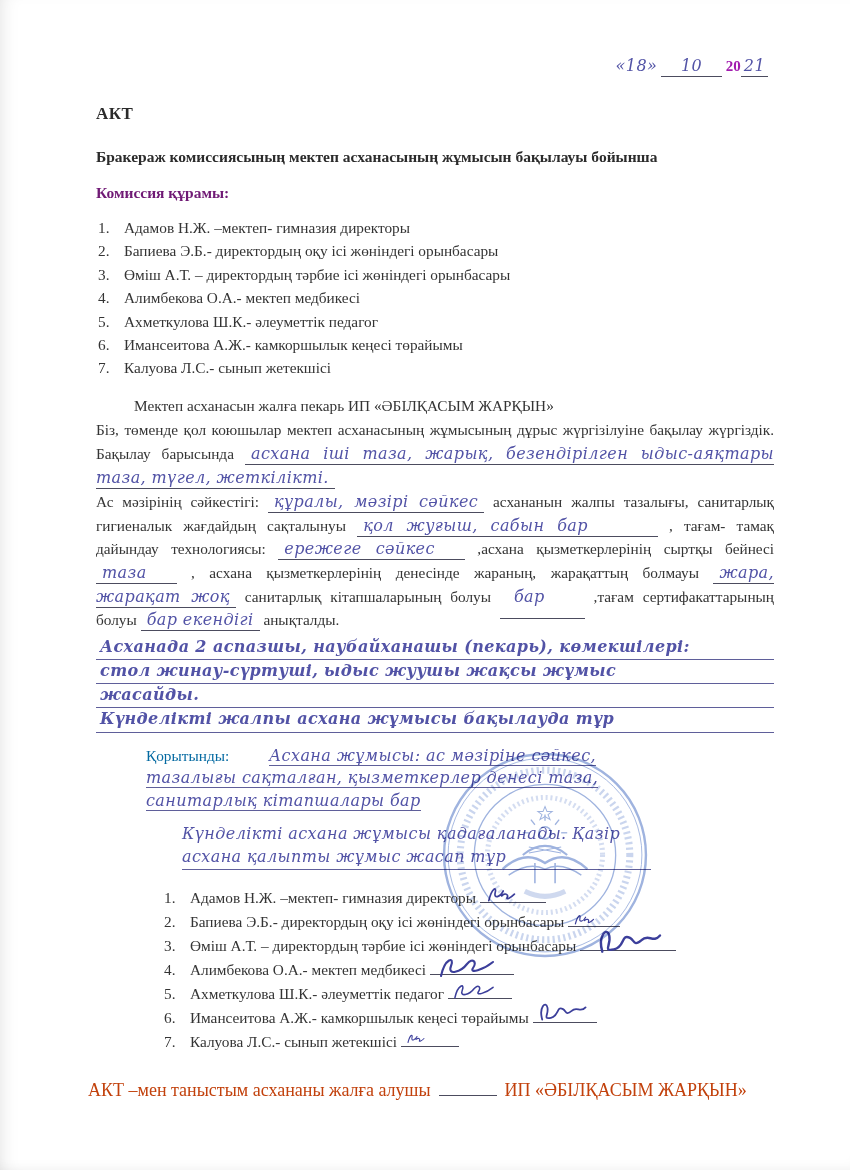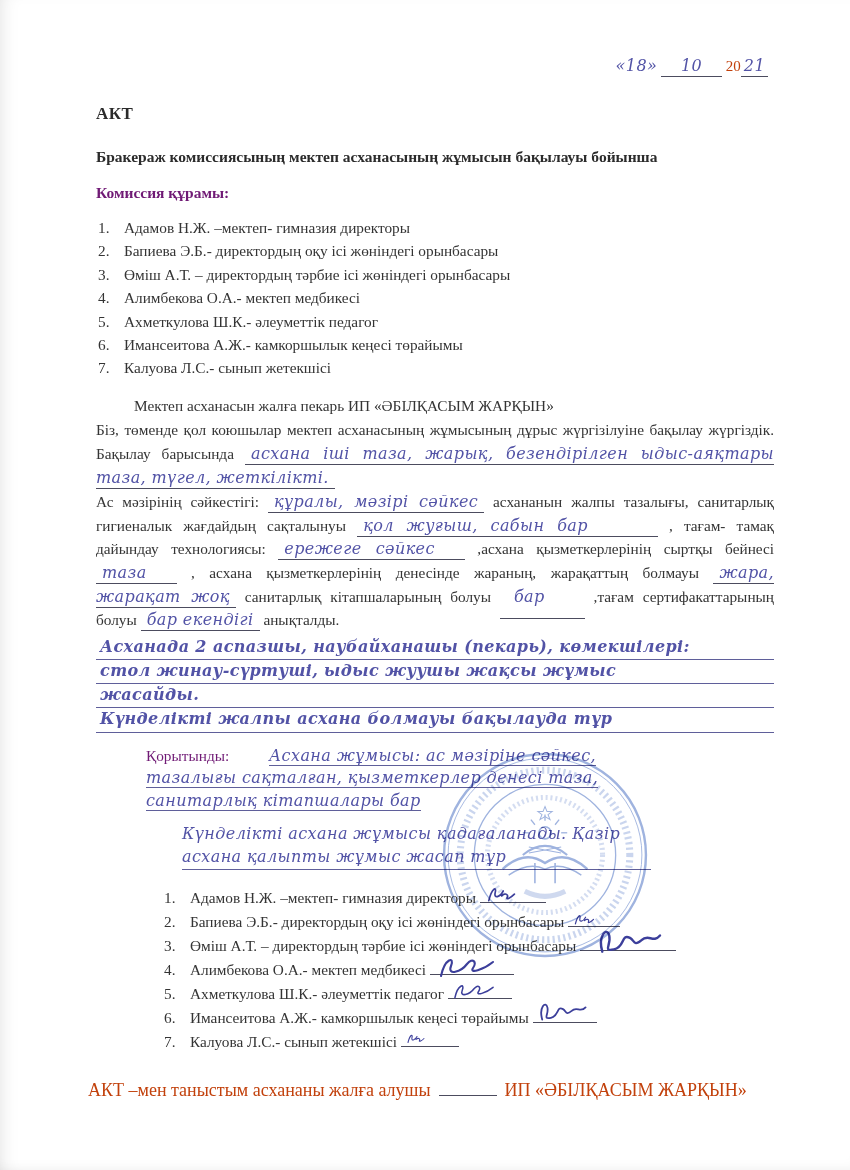--- a/index.html
+++ b/index.html
@@ -15,21 +15,21 @@
     padding:56px 76px 0 96px;
   }
   
   .center{text-align:left;}
   h1.doc-title{font-size:17px;margin:26px 0 0 0;letter-spacing:.5px;color:#2b2b2b;}
   h2.doc-subtitle{font-size:15.5px;margin:24px 0 0 0;color:#2b2b2b;}
   h3.section-heading{font-size:15.5px;margin:18px 0 0 0;color:#701a75;}
   .date-line{
     text-align:right;font-size:15px;color:#2b2b2b;margin-right:6px;height:22px;
   }
-  .date-line .typed{font-weight:normal;color:#c2410c;}
+  .date-line .typed{font-weight:bold;color:#a21caf;}
   ol.members{
     list-style:none;margin:14px 0 0 0;padding:0 0 0 2px;
     font-size:15.3px;line-height:23.4px;color:#343434;
   }
   ol.members li{white-space:nowrap;}
   ol.members .num{display:inline-block;width:26px;}
   .para{font-size:15.3px;line-height:23.6px;margin:0;color:#343434;}
   .lease{margin-top:14px;text-indent:38px;}
   .intro{margin-top:1px;text-align:justify;}
   .form-para{margin-top:1px;text-align:justify;}
@@ -47,21 +47,21 @@
     border-bottom:1.3px solid #5f5f9a;
     height:23.2px;line-height:22px;
     padding-left:4px;
     white-space:nowrap;overflow:hidden;
   }
   .conclusion{
     margin:12px 0 0 50px;
     width:505px;
     font-size:15.3px;line-height:22.8px;
   }
-  .conclusion .label{font-size:15.3px;color:#701a75;margin-top:20px;}
+  .conclusion .label{font-size:15.3px;color:#0369a1;margin-top:20px;}
   .conclusion .hw{border-bottom:1.2px solid #5f5f9a;margin-left:36px;}
   .conclusion .part2{display:block;margin-top:10px;}
   ol.members.signatories{margin:16px 0 0 66px;line-height:24.1px;}
   .sig-line{
     display:inline-block;position:relative;
     border-bottom:1.1px solid #4c4c5e;
     height:4px;margin-left:4px;vertical-align:baseline;
   }
   .sig{
     position:absolute;left:4px;bottom:-6px;
@@ -128,21 +128,21 @@
     <span class="hw u" style="padding:0 40px 12px 14px;">бар</span>
     <span>,тағам сертифакаттарының болуы</span>
     <span class="hw u">бар екендігі</span>
     <span>анықталды.</span>
   </p>
 
   <div class="hw-block">
     <div class="hw-line hw">Асханада 2 аспазшы, наубайханашы (пекарь), көмекшілері:</div>
     <div class="hw-line hw">стол жинау-сүртуші, ыдыс жуушы жақсы жұмыс</div>
     <div class="hw-line hw">жасайды.</div>
-    <div class="hw-line hw">Күнделікті жалпы асхана болмауы бақылауда тұр</div>
+    <div class="hw-line hw">Күнделікті жалпы асхана жұмысы бақылауда тұр</div>
   </div>
 
   <div class="conclusion">
     <span class="label">Қорытынды:</span>
     <span class="hw">Асхана жұмысы: ас мәзіріне сәйкес, тазалығы сақталған, қызметкерлер денесі таза, санитарлық кітапшалары бар</span>
     <span class="part2 hw">Күнделікті асхана жұмысы қадағаланады. Қазір асхана қалыпты жұмыс жасап тұр</span>
   </div>
 
   <ol class="members signatories">
     <li><span class="num">1.</span><span>Адамов Н.Ж. –мектеп- гимназия директоры</span><span class="sig-line" style="width:66px;"><svg class="sig" width="48" height="26" viewBox="0 0 60 26">

